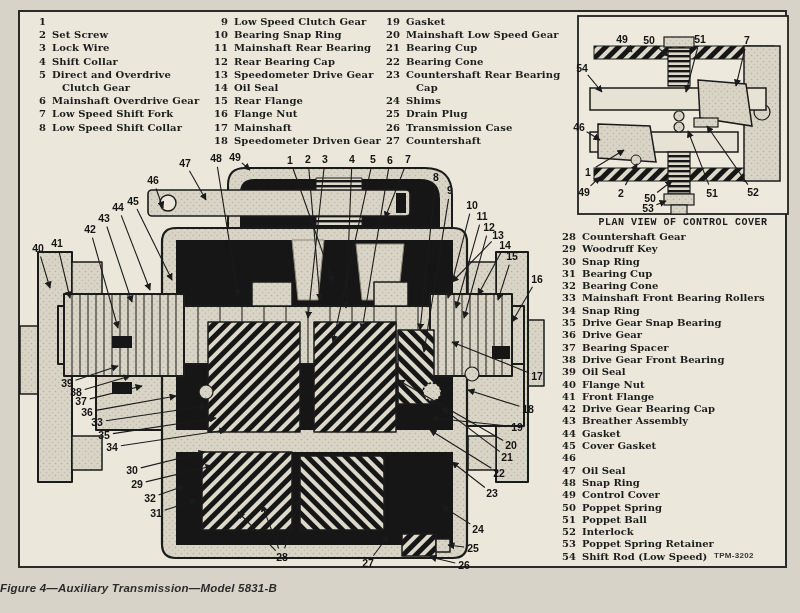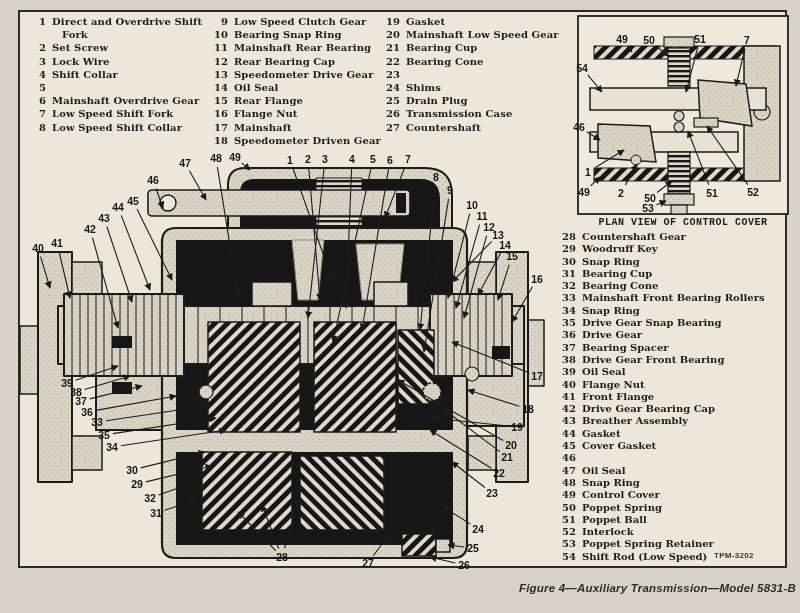--- a/index.html
+++ b/index.html
@@ -13,21 +13,21 @@
   .pnum{flex:0 0 18px;text-align:right;margin-right:6px;font-weight:bold;}
   .plabel{white-space:pre-line;padding-left:10px;text-indent:-10px;font-weight:bold;}
   #toplist{left:0;top:15px;width:800px;font-size:10px;line-height:13.2px;letter-spacing:.1px;}
   #col1{position:absolute;left:28px;top:0;width:184px;}
   #col2{position:absolute;left:210px;top:0;width:174px;}
   #col3{position:absolute;left:382px;top:0;width:186px;}
   #rlist{left:558px;top:231px;width:232px;font-size:10px;line-height:12.3px;}
   #rlist .plabel{white-space:nowrap;}
   #plancap{left:578px;top:217px;width:210px;text-align:center;
            font-family:Liberation Mono, monospace;font-weight:bold;font-size:10px;letter-spacing:.5px;}
-  #figcap{left:0;top:582px;width:796px;text-align:right;color:#2b2b2b;
+  #figcap{left:0;top:582px;width:796px;text-align:left;color:#2b2b2b;
           font-family:"Liberation Sans",sans-serif;font-weight:bold;font-style:italic;font-size:11.5px;letter-spacing:.2px;}
   #plate{left:714px;top:551px;font-family:"Liberation Sans",sans-serif;font-size:8px;letter-spacing:.3px;font-weight:bold;color:#333;}
   .leader{stroke:#1b1b1b;stroke-width:1.1;fill:none;}
   .callout{font-family:"Liberation Sans",sans-serif;font-weight:bold;font-size:10.5px;
            fill:#151515;text-anchor:middle;}
 </style>
 </head>
 <body>
 
 <div id="page">
@@ -274,37 +274,37 @@
         <text x="712" y="196.5" class="callout">51</text>
         <line x1="747.8538660448064" y1="184.6164164990701" x2="707" y2="126" class="leader" marker-end="url(#arr)"></line>
         <text x="753" y="195.5" class="callout">52</text>
       </g>
   </svg>
 
   <div id="toplist" class="textlayer">
     <div id="col1">
         <div class="prow">
           <span class="pnum">1</span>
-          <span class="plabel">Direct and Overdrive Shift
-Fork</span>
         </div>
         <div class="prow">
           <span class="pnum">2</span>
           <span class="plabel">Set Screw</span>
         </div>
         <div class="prow">
           <span class="pnum">3</span>
           <span class="plabel">Lock Wire</span>
         </div>
         <div class="prow">
           <span class="pnum">4</span>
           <span class="plabel">Shift Collar</span>
         </div>
         <div class="prow">
           <span class="pnum">5</span>
+          <span class="plabel">Direct and Overdrive
+Clutch Gear</span>
         </div>
         <div class="prow">
           <span class="pnum">6</span>
           <span class="plabel">Mainshaft Overdrive Gear</span>
         </div>
         <div class="prow">
           <span class="pnum">7</span>
           <span class="plabel">Low Speed Shift Fork</span>
         </div>
         <div class="prow">
@@ -366,20 +366,22 @@
         <div class="prow">
           <span class="pnum">21</span>
           <span class="plabel">Bearing Cup</span>
         </div>
         <div class="prow">
           <span class="pnum">22</span>
           <span class="plabel">Bearing Cone</span>
         </div>
         <div class="prow">
           <span class="pnum">23</span>
+          <span class="plabel">Countershaft Rear Bearing
+Cap</span>
         </div>
         <div class="prow">
           <span class="pnum">24</span>
           <span class="plabel">Shims</span>
         </div>
         <div class="prow">
           <span class="pnum">25</span>
           <span class="plabel">Drain Plug</span>
         </div>
         <div class="prow">

